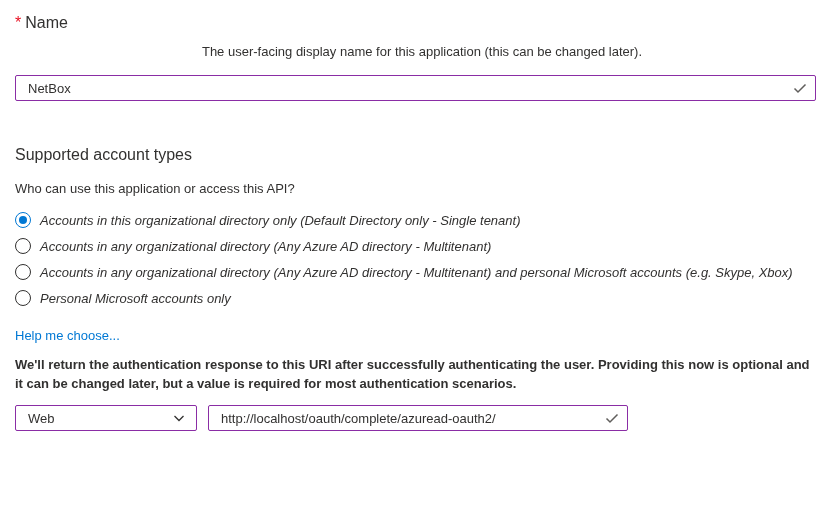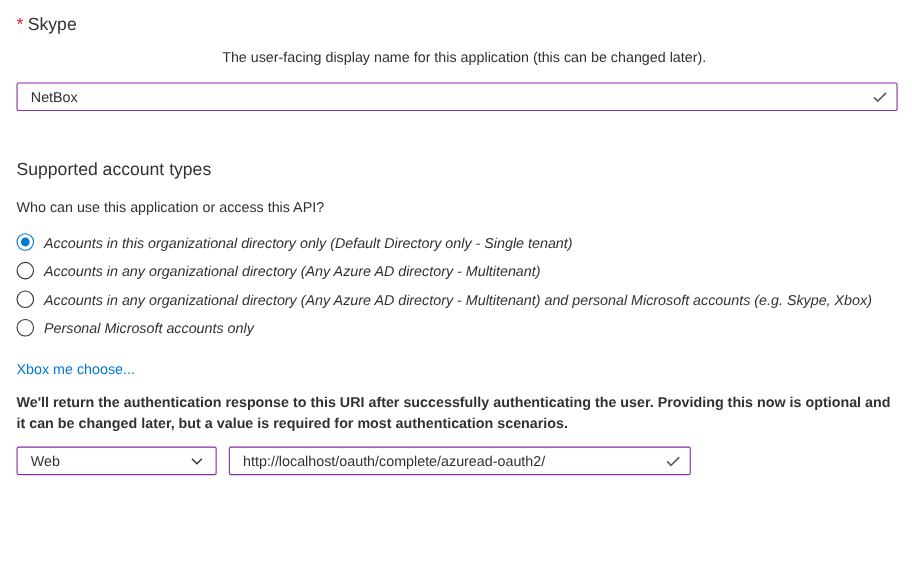--- a/index.html
+++ b/index.html
@@ -140,21 +140,21 @@
     position: relative;
     width: 420px; height: 26px;
     margin-top: 0;
   }
 </style>
 </head>
 <body>
 
 <div class="page">
 
-  <h2 class="section-title"><span class="required">*</span><span>Skype</span></h2>
+  <h2 class="section-title"><span class="required">*</span><span>Name</span></h2>
 
   <p class="desc">The user-facing display name for this application (this can be changed later).</p>
 
   <div class="input-wrap name-input-wrap">
     <input class="text-input" type="text" value="NetBox" style="">
     <svg class="valid-check" width="16" height="16" viewBox="0 0 16 16">
       <path d="M2.5 8.5 L6 12 L13.5 4.5" fill="none" stroke="#605e5c" stroke-width="1.5"></path>
     </svg>
   </div>
 
@@ -174,21 +174,21 @@
     <div class="radio-row">
       <span class="radio-circle"></span>
       <span class="radio-label">Accounts in any organizational directory (Any Azure AD directory - Multitenant) and personal Microsoft accounts (e.g. Skype, Xbox)</span>
     </div>
     <div class="radio-row">
       <span class="radio-circle"></span>
       <span class="radio-label">Personal Microsoft accounts only</span>
     </div>
   </div>
 
-  <a class="help-link">Xbox me choose...</a>
+  <a class="help-link">Help me choose...</a>
 
 
   <p class="redirect-desc">We'll return the authentication response to this URI after successfully authenticating the user. Providing this now is optional and it can be changed later, but a value is required for most authentication scenarios.</p>
 
   <div class="uri-row">
     <div class="dropdown">
       <span>Web</span>
       <svg class="dropdown-chevron" width="14" height="14" viewBox="0 0 14 14">
         <path d="M2.5 5 L7 9.5 L11.5 5" fill="none" stroke="#323130" stroke-width="1.3"></path>
       </svg>

